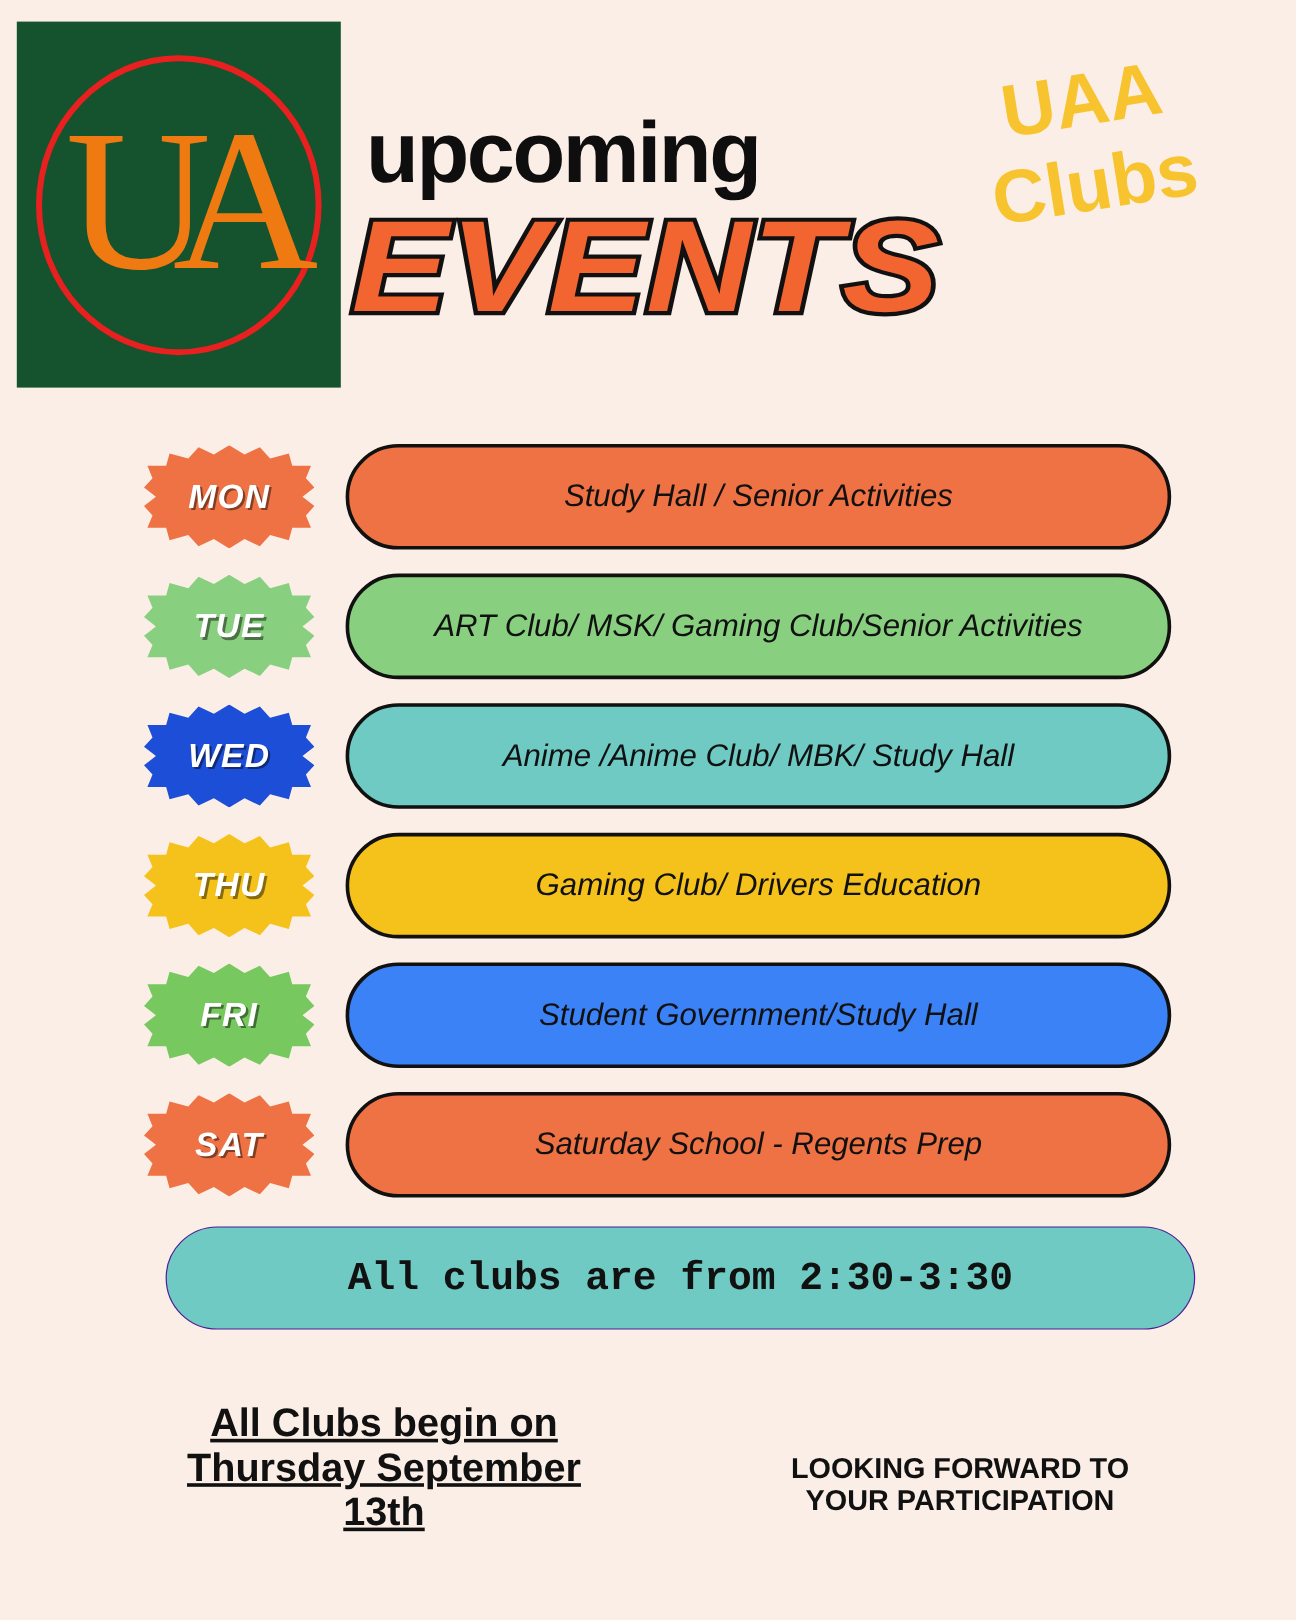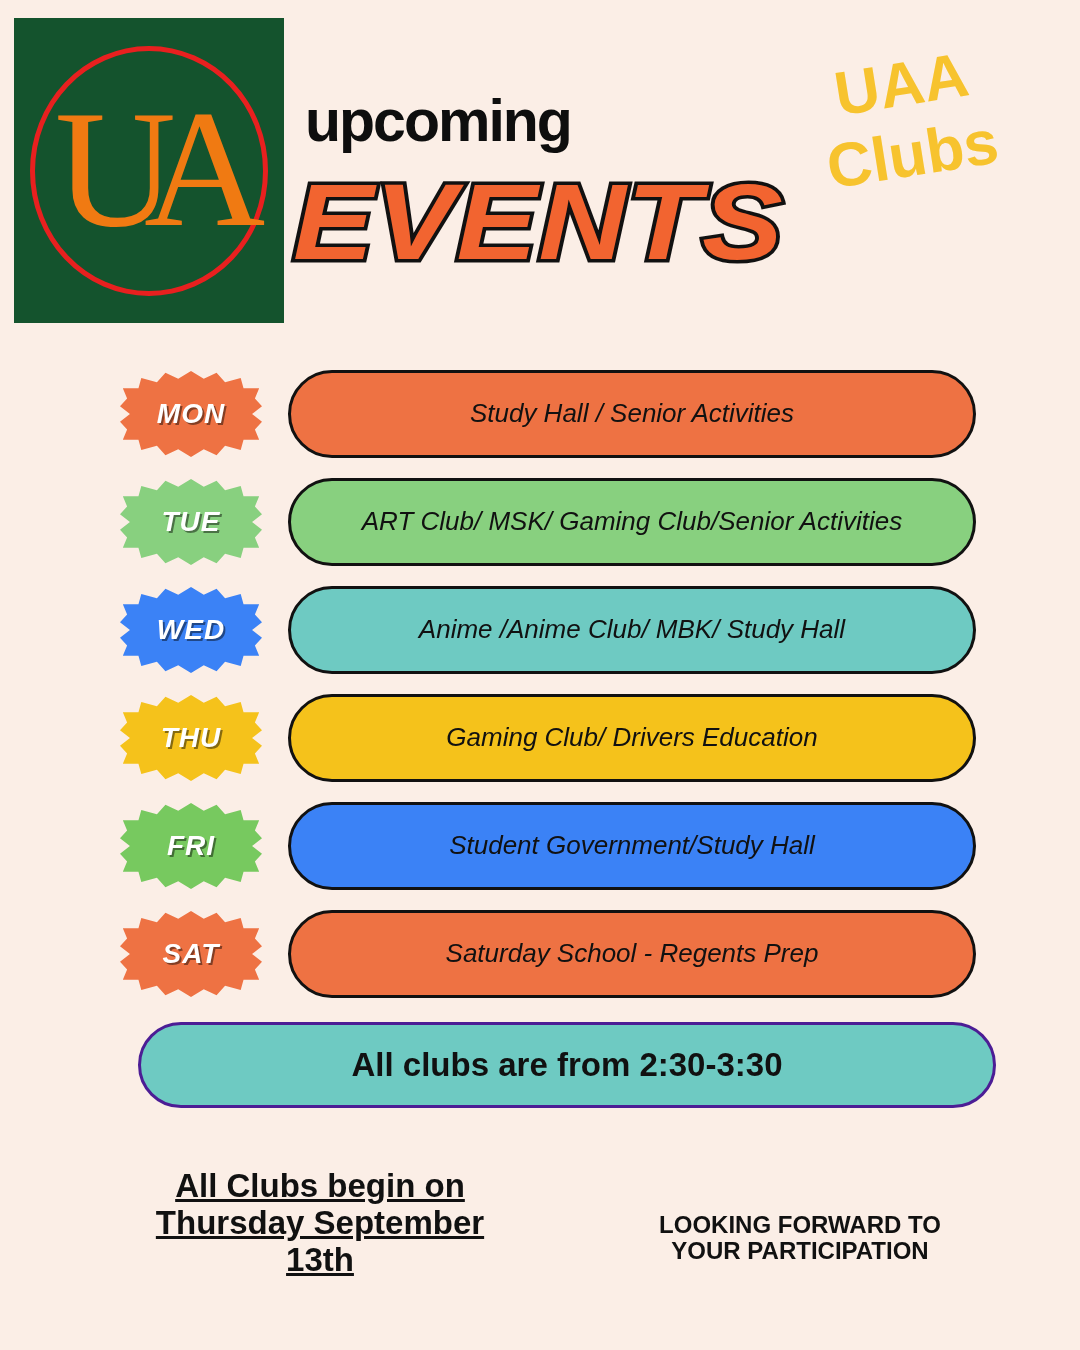--- a/index.html
+++ b/index.html
@@ -47,21 +47,21 @@
     letter-spacing: -32px;
     font-weight: 400;
     white-space: nowrap;
     text-indent: -10px;
   }
 
   .title-upcoming {
     position: absolute;
     left: 305px;
     top: 92px;
-    font-size: 59px;
+    font-size: 72px;
     font-weight: bold;
     color: #0e0e0e;
     letter-spacing: -2px;
     line-height: 1;
   }
   .title-events {
     position: absolute;
     left: 293px;
     top: 168px;
     font-size: 108px;
@@ -150,28 +150,29 @@
 
   
   .note-pill {
     position: absolute;
     left: 138px;
     top: 1022px;
     width: 858px;
     height: 86px;
     border-radius: 43px;
     background: #6ecac2;
-    border: 3px solid #4c1d95;
+    border: 1px solid #4c1d95;
     box-sizing: border-box;
     display: flex;
     align-items: center;
     justify-content: center;
     color: #111;
     font-size: 33px;
     font-weight: bold;
+    font-family: Liberation Mono, monospace;
   }
 
   
   .begin-note {
     position: absolute;
     left: 120px;
     top: 1168px;
     width: 400px;
     text-align: center;
     color: #111;
@@ -219,21 +220,21 @@
   <div class="row">
     <div class="badge" style="background:#88d07f;">
       <span class="badge-inner">TUE</span>
     </div>
     <div class="pill" style="background:#88d07f;">
       <span>ART Club/ MSK/ Gaming Club/Senior Activities</span>
     </div>
   </div>
 
   <div class="row">
-    <div class="badge" style="background:#3b82f6;">
+    <div class="badge" style="background:#1d4ed8;">
       <span class="badge-inner">WED</span>
     </div>
     <div class="pill" style="background:#6ecac2;">
       <span>Anime /Anime Club/ MBK/ Study Hall</span>
     </div>
   </div>
 
   <div class="row">
     <div class="badge" style="background:#f5c21b;">
       <span class="badge-inner">THU</span>

